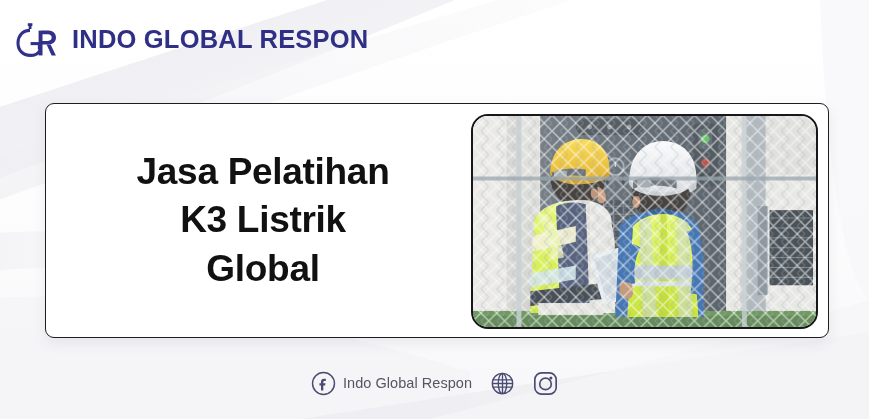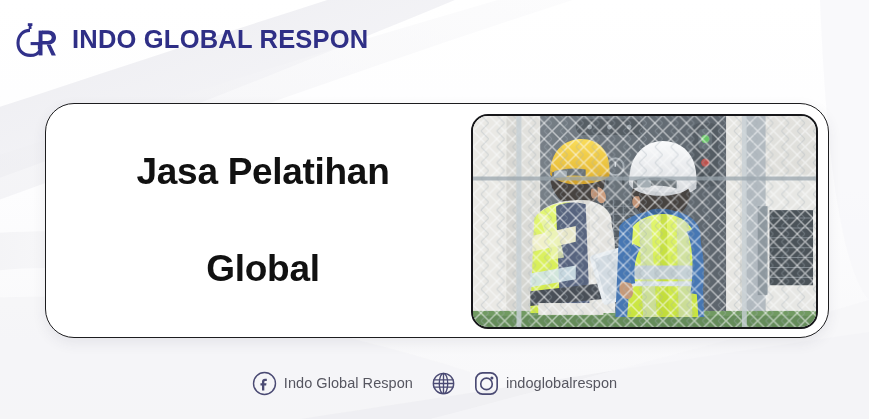--- a/index.html
+++ b/index.html
@@ -48,21 +48,21 @@
 
   
   #hero-card {
     position: absolute;
     left: 45px;
     top: 103px;
     width: 784px;
     height: 235px;
     background: #ffffff;
     border: 1.6px solid #1d1d1f;
-    border-radius: 29px;
+    border-radius: 9px;
     box-shadow: 0 5px 14px rgba(60,60,80,0.085);
     display: flex;
     align-items: center;
     z-index: 4;
   }
 
   #hero-title-wrap {
     width: 420px;
     padding-left: 14px;
     display: flex;
@@ -180,21 +180,21 @@
     </svg>
   </span>
   <span id="brand-name">INDO GLOBAL RESPON</span>
 </div>
 
 <div id="hero-card">
 
   <div id="hero-title-wrap">
     <h1 id="hero-title">
       <span>Jasa Pelatihan</span><br>
-      <br>
+      <span>K3 Listrik</span><br>
       <span>Global</span>
     </h1>
   </div>
 
   <div id="hero-photo">
     <svg viewBox="0 0 347 215" preserveAspectRatio="xMidYMid slice" aria-hidden="true">
       <defs>
         <linearGradient id="wallg" x1="0" y1="0" x2="0" y2="1">
           <stop offset="0%" stop-color="#e4e2dc"></stop>
           <stop offset="100%" stop-color="#cfcfc8"></stop>
@@ -390,15 +390,14 @@
   </div>
 
   <div class="footer-item">
     <span>
       <svg class="footer-icon" viewBox="0 0 26 26" aria-hidden="true">
         <rect x="1.9" y="1.9" width="22.2" height="22.2" rx="7" fill="none" stroke="#4a4a73" stroke-width="1.7"></rect>
         <circle cx="13" cy="13.4" r="6.0" fill="none" stroke="#4a4a73" stroke-width="1.7"></circle>
         <circle cx="18.6" cy="7.3" r="1.6" fill="#4a4a73"></circle>
       </svg>
     </span>
-    <span class="label">indoglobalrespon</span>
   </div>
 </div>
 
 </body></html>

